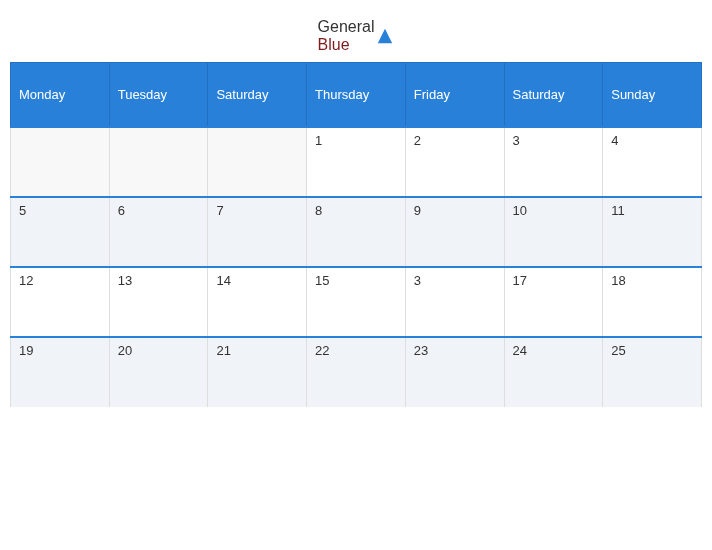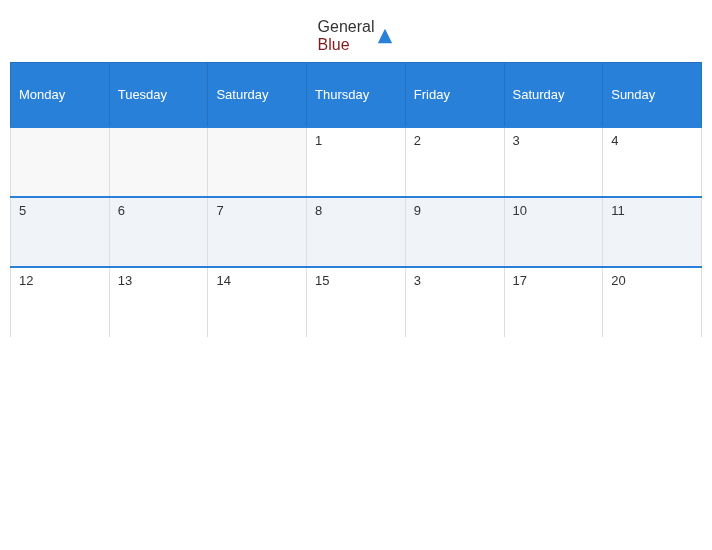--- a/index.html
+++ b/index.html
@@ -151,16 +151,25 @@
         <td><span class="day-num">10</span></td>
         <td><span class="day-num">11</span></td>
       </tr>
       <tr>
         <td><span class="day-num">12</span></td>
         <td><span class="day-num">13</span></td>
         <td><span class="day-num">14</span></td>
         <td><span class="day-num">15</span></td>
         <td><span class="day-num">3</span></td>
         <td><span class="day-num">17</span></td>
+        <td><span class="day-num">18</span></td>
+      </tr>
+      <tr>
+        <td><span class="day-num">19</span></td>
         <td><span class="day-num">20</span></td>
+        <td><span class="day-num">21</span></td>
+        <td><span class="day-num">22</span></td>
+        <td><span class="day-num">23</span></td>
+        <td><span class="day-num">24</span></td>
+        <td><span class="day-num">25</span></td>
       </tr>
     </tbody>
 </table>
 
 </body></html>

